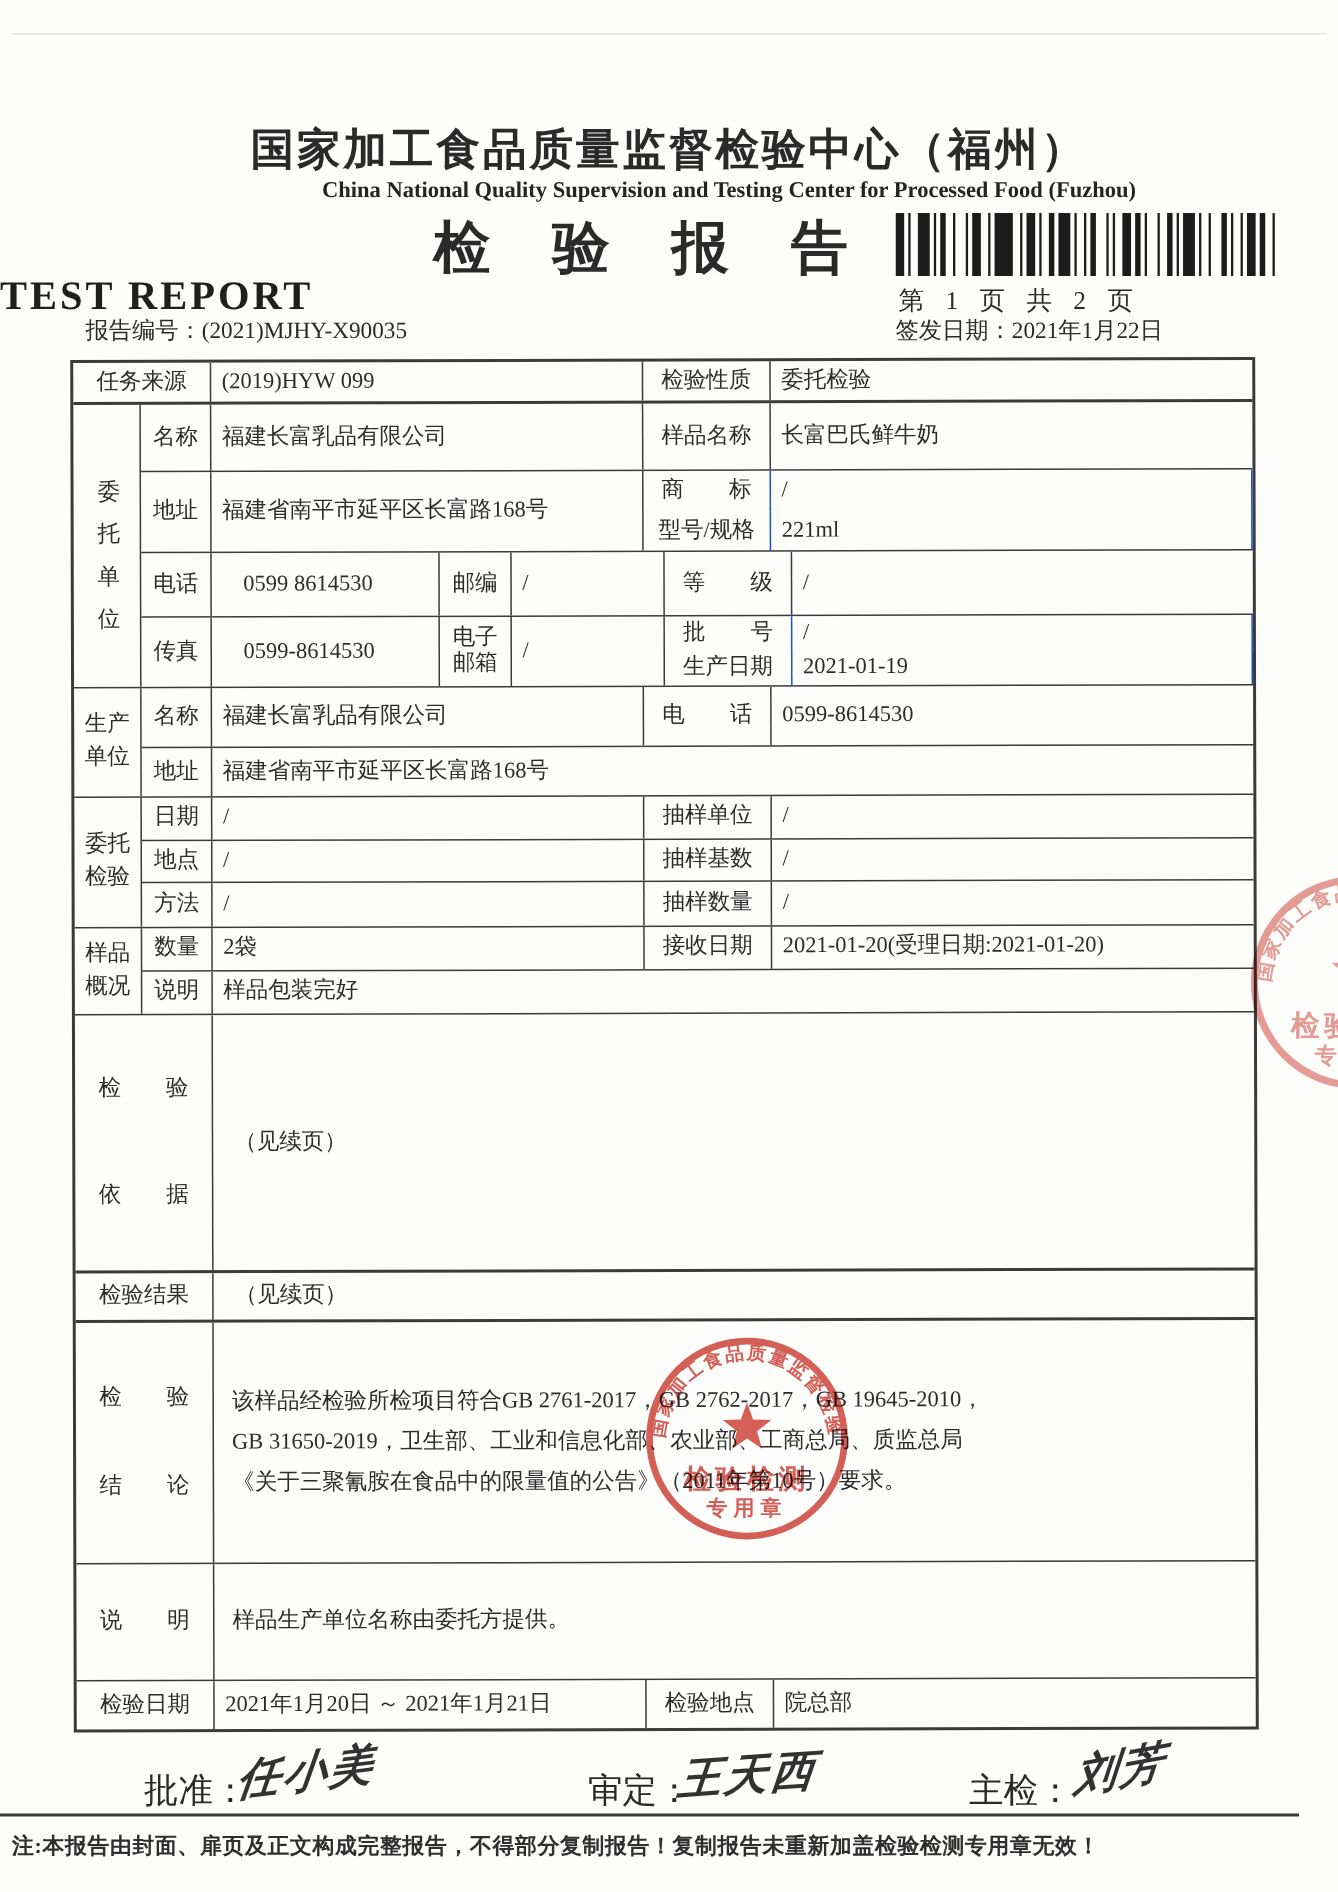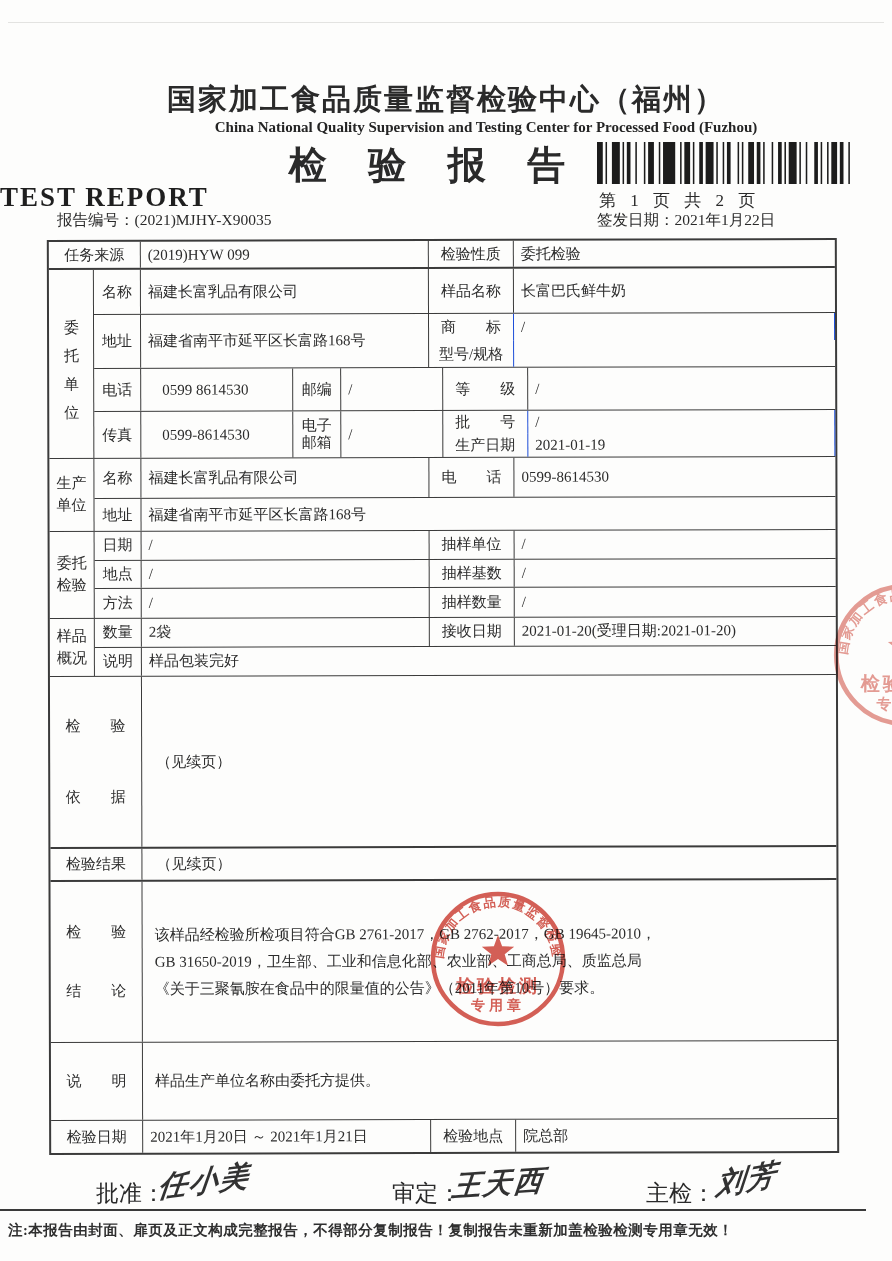--- a/index.html
+++ b/index.html
@@ -131,20 +131,21 @@
         <div class="band" style="height:55px">
           <div class="cell lblc w47">地址</div>
           <div class="cell w288">福建省南平市延平区长富路168号</div>
           <div class="stack">
             <div class="srow">
               <div class="cell lblc w85">商　　标</div>
               <div class="cell fx last">/</div>
             </div>
             <div class="srow">
               <div class="cell lblc w85">型号/规格</div>
+              <div class="cell fx last">221ml</div>
             </div>
           </div>
         </div>
         <div class="band" style="height:43px">
           <div class="cell lblc w47">电话</div>
           <div class="cell w138">0599 8614530</div>
           <div class="cell lblc w48">邮编</div>
           <div class="cell w102">/</div>
           <div class="cell lblc w85">等　　级</div>
           <div class="cell fx last">/</div>

